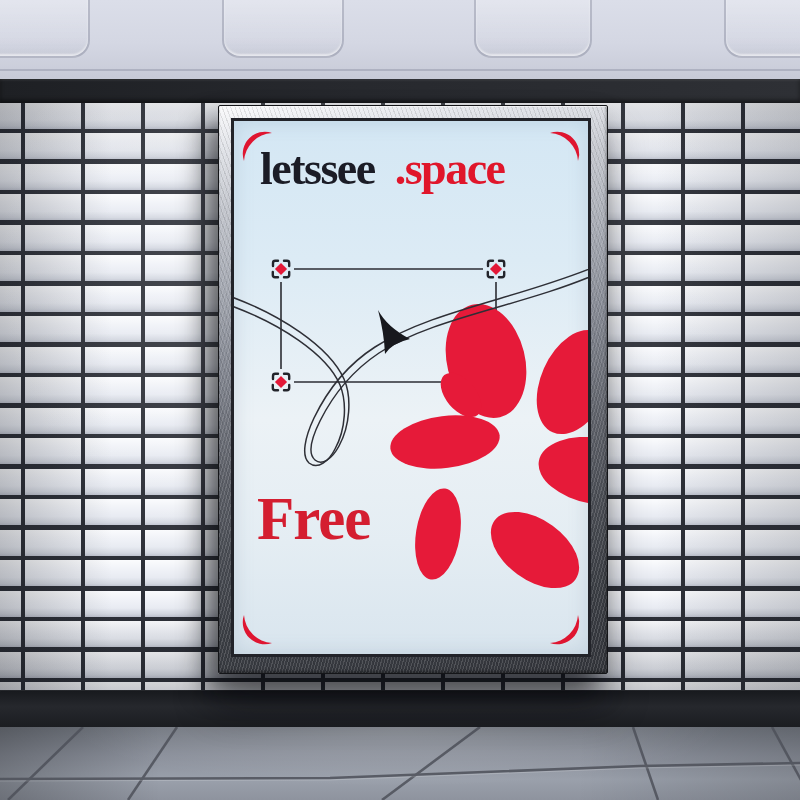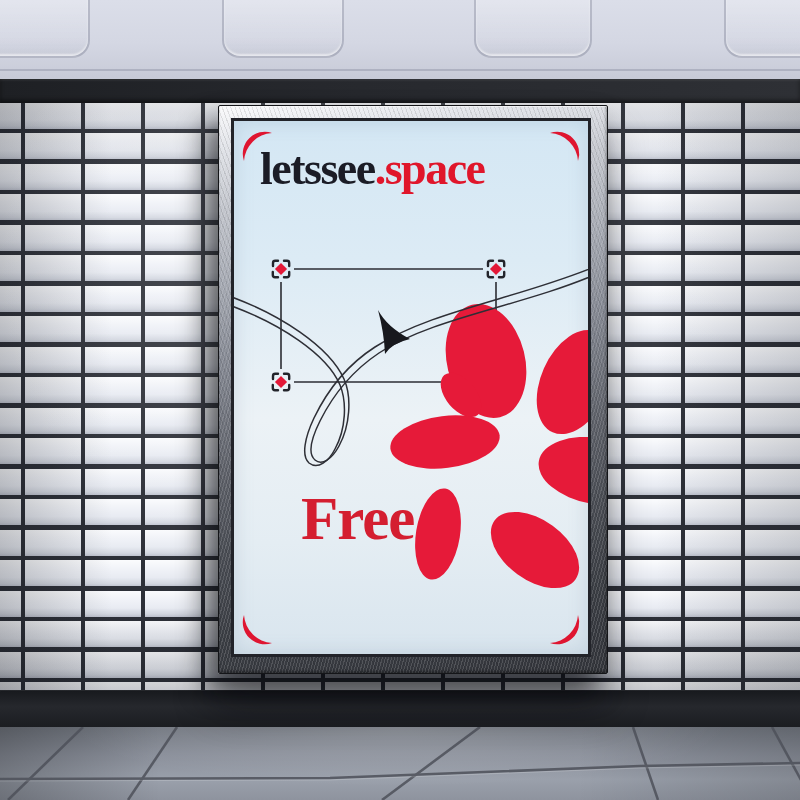--- a/index.html
+++ b/index.html
@@ -87,27 +87,27 @@
     background:linear-gradient(180deg,#d4e7f4 0%,#dcebf5 26%,#ecf2f6 56%,#e4edf3 79%,#d9e5ee 100%);
     box-shadow:inset 0 0 20px rgba(110,135,160,.22);
     overflow:hidden;
   }
   .brand{
     position:absolute;left:26px;top:23px;
     font-size:46px;font-weight:600;letter-spacing:-1.5px;line-height:1.1;
     white-space:nowrap;
   }
   .brand .prefix{color:#1b1c26;text-align:center;}
-  .brand .suffix{color:#e0162b;}
+  .brand .suffix{color:#e0162b;margin-left:20px;}
   .artwork{position:absolute;left:0;top:0;width:354px;height:533px;display:block;}
   .headline{
     position:absolute;left:23px;top:369px;
     font-weight:600;font-size:61px;line-height:57px;letter-spacing:-1px;
   }
-  .headline .line1{color:#d41e30;margin-left:44px;}
+  .headline .line1{color:#d41e30;}
   .headline .line2{color:#14151e;}
 </style>
 </head>
 <body>
 
 <div class="scene">
 
   <div class="ceiling">
     <div class="ceiling-panel" style="left:-34px;width:120px;"></div>
     <div class="ceiling-panel" style="left:222px;width:118px;"></div>

